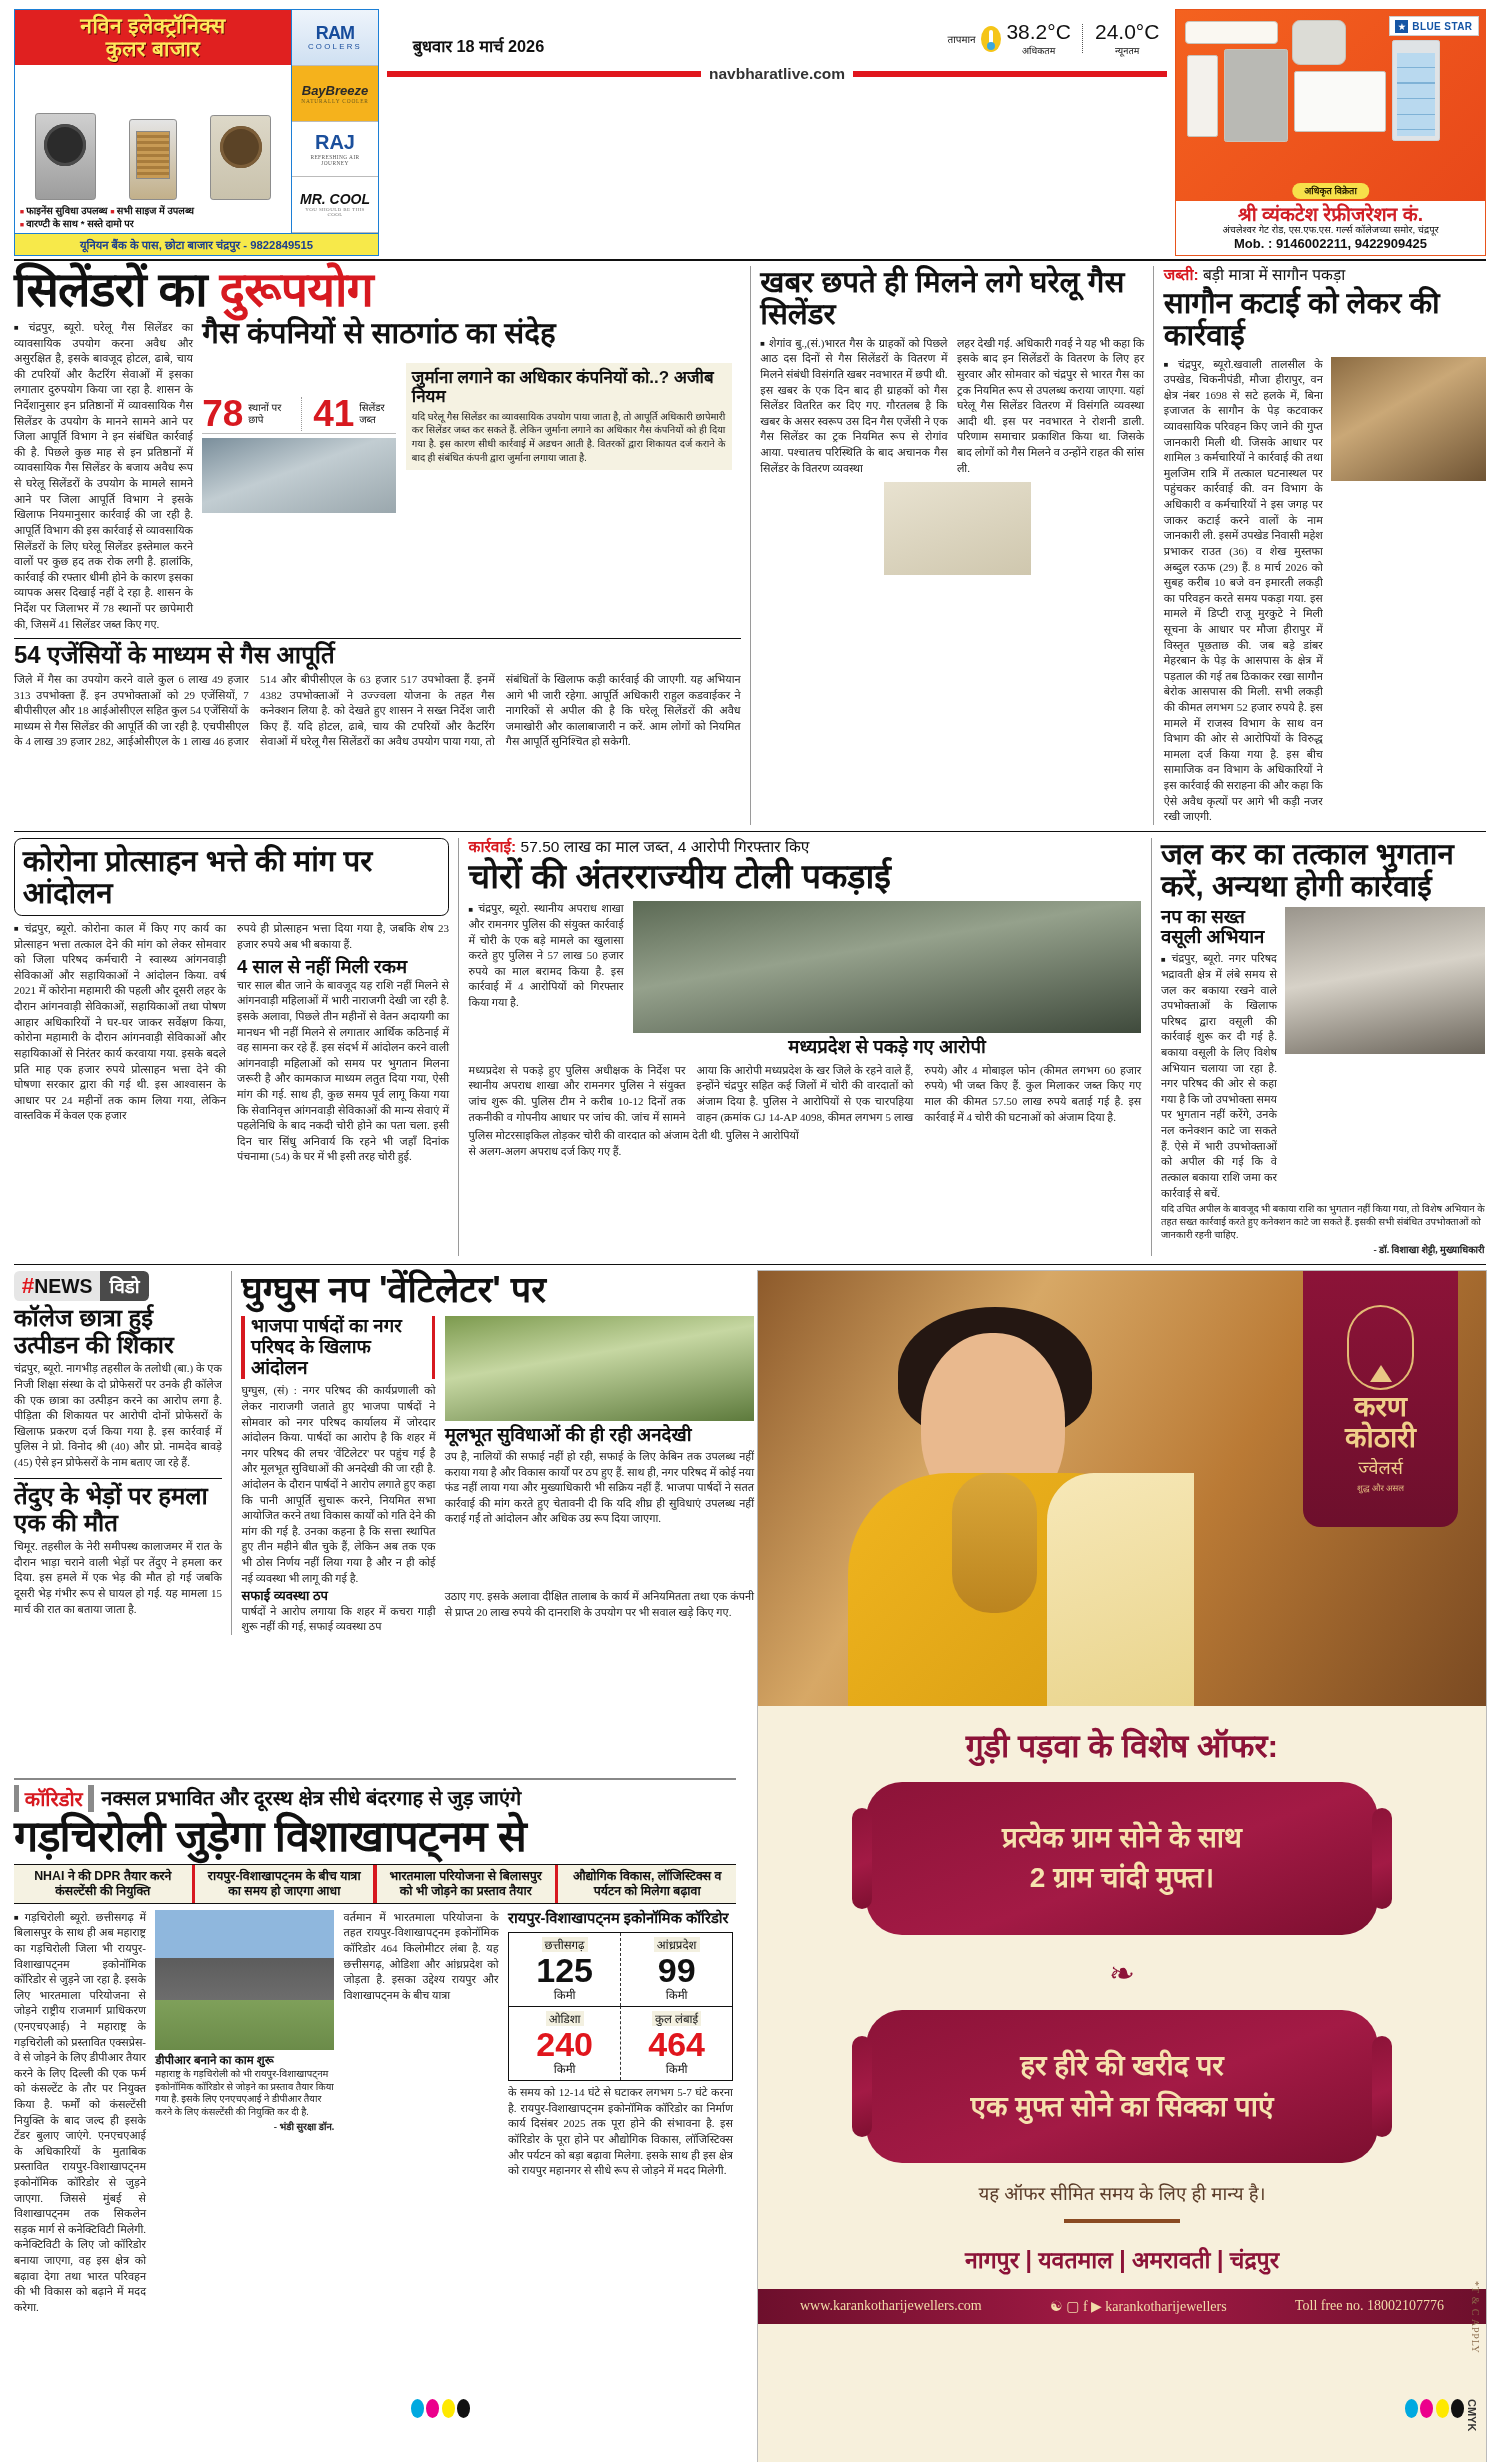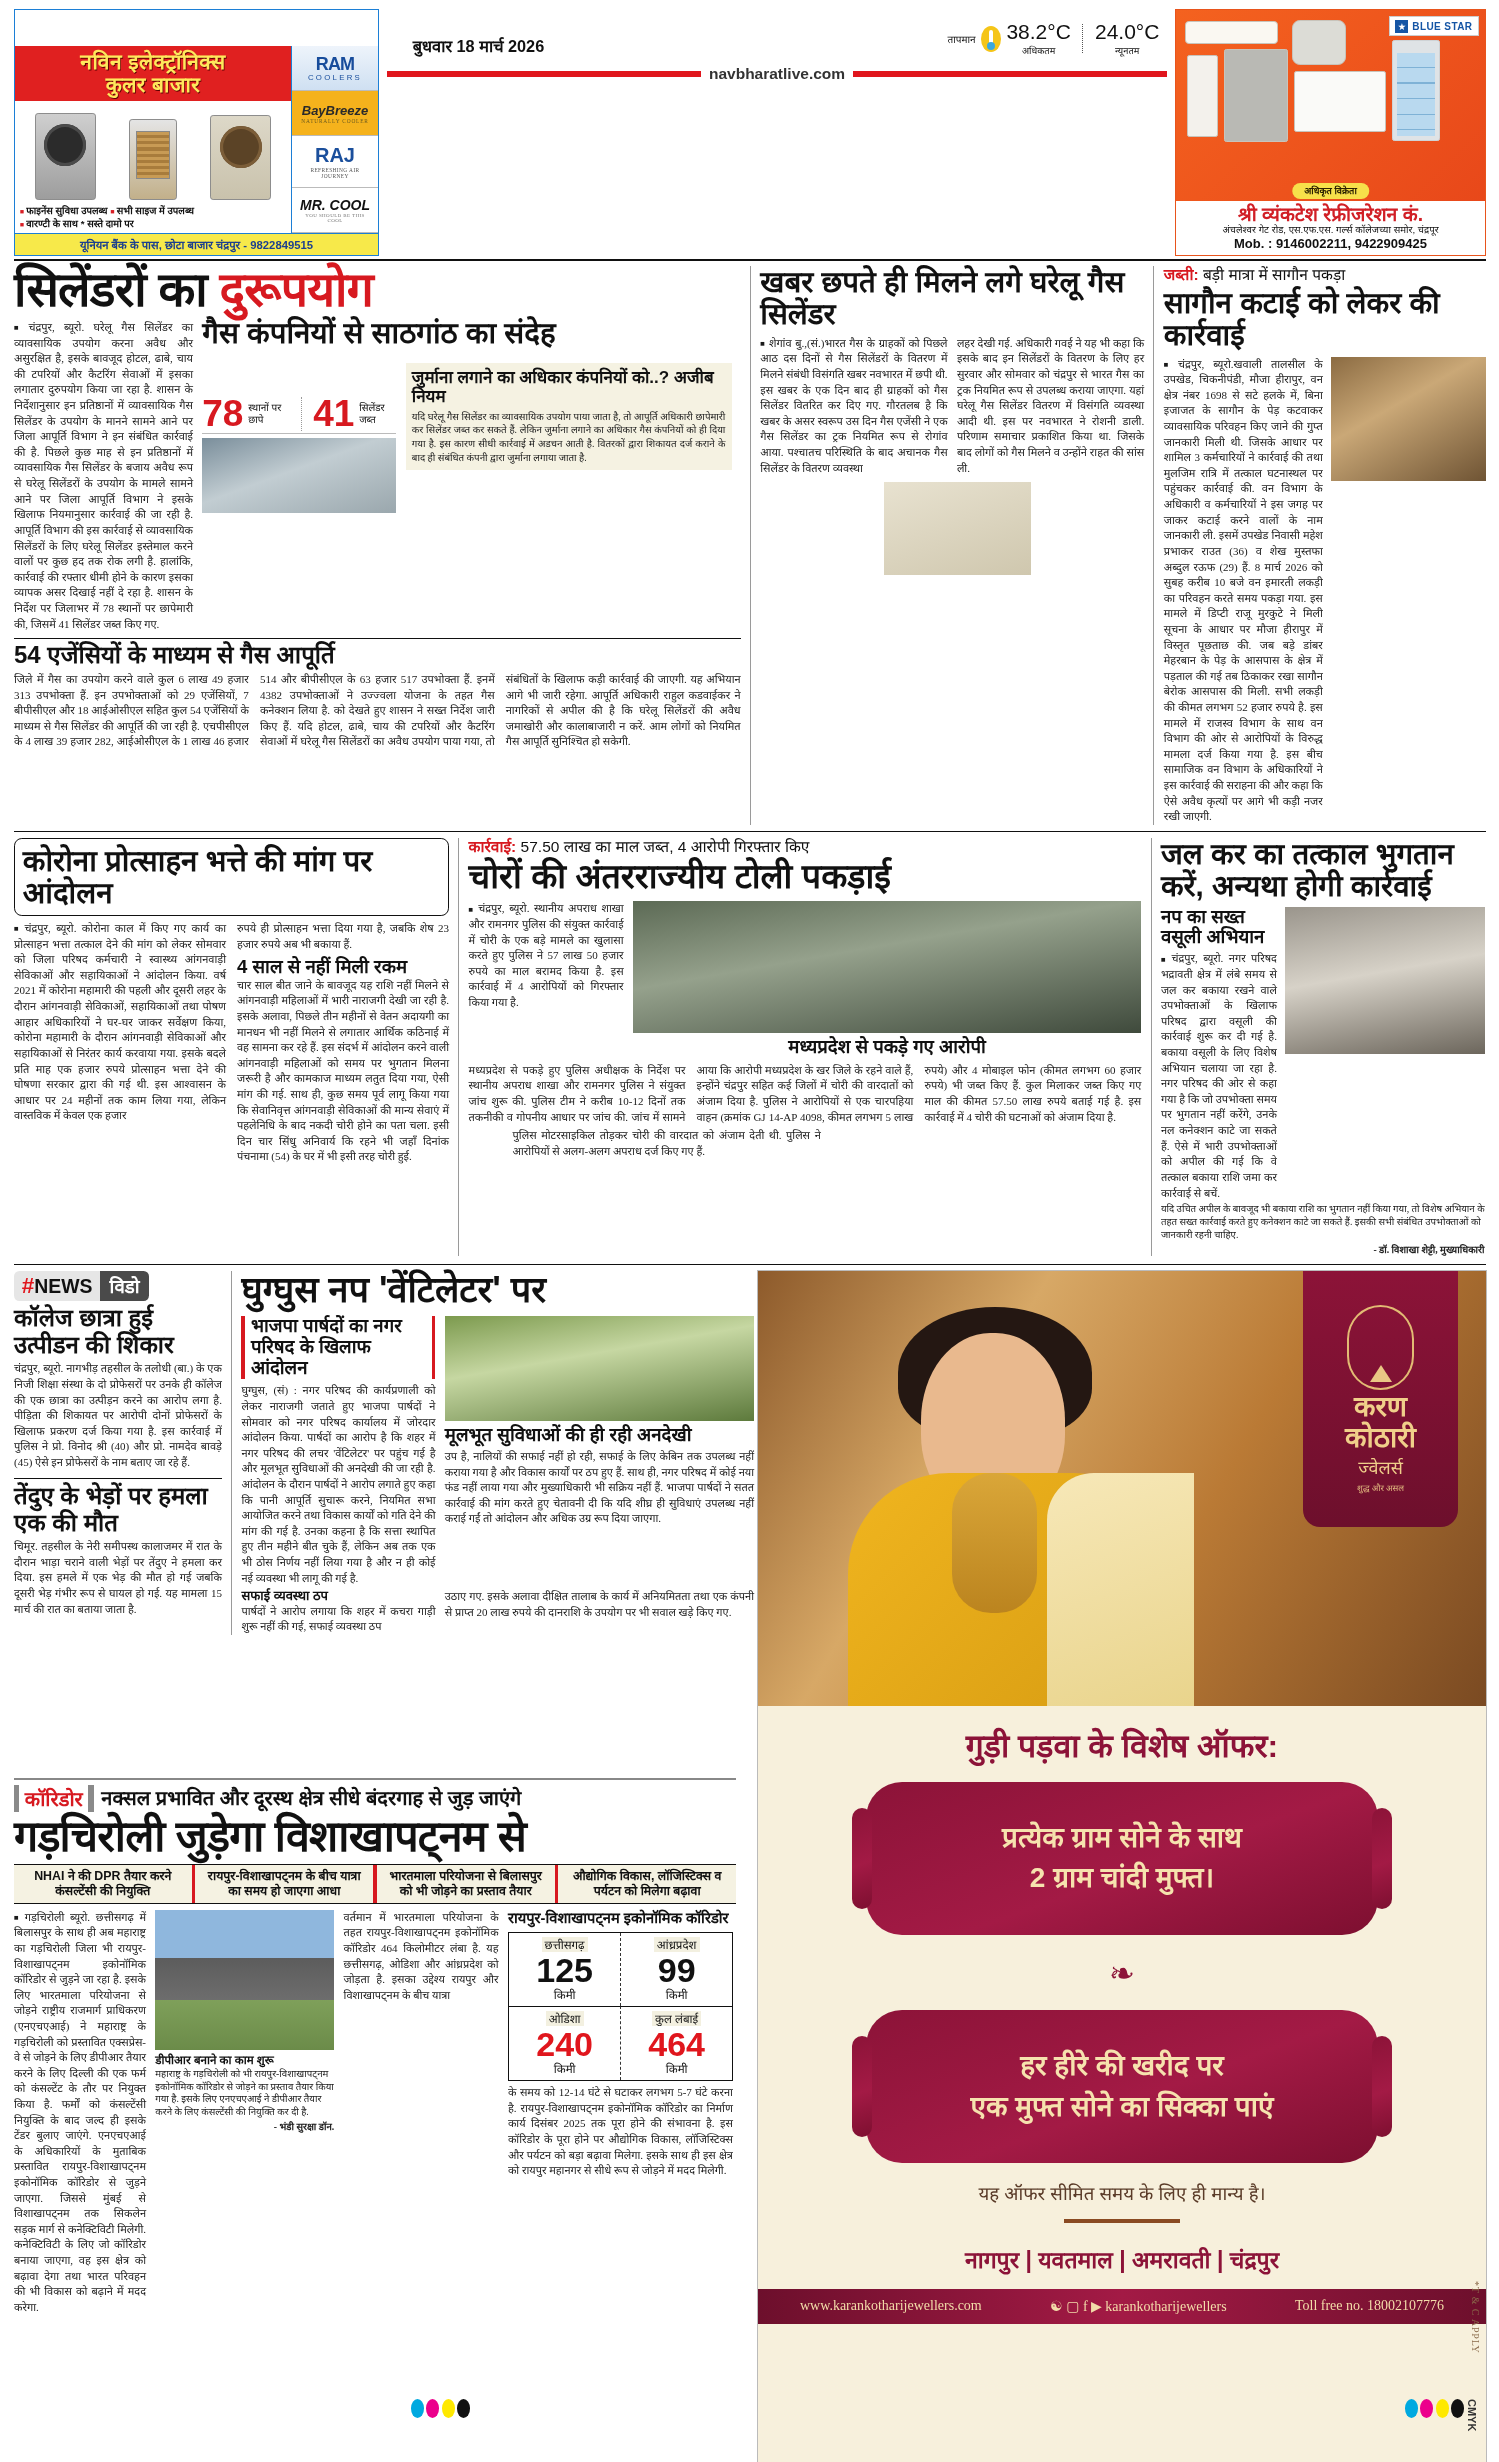--- a/index.html
+++ b/index.html
@@ -15,21 +15,21 @@
   .red { color: #d71920; }
   .body-txt {
     font-size: 11px; line-height: 1.42; text-align: justify;
     font-family: "Liberation Serif", serif; color:#1a1a1a;
   }
   .sq::before{content:"\25A0"; font-size:7.8px; margin-right:3.1px; vertical-align:0.8px;}
 
   
   .masthead { display: flex; align-items: stretch; height: 256px; padding: 9.3px 14px 0 14px; gap: 7.8px;}
   .ad-left { width: 365px; border: 1.6px solid #1c7fd6; background:#fff; display:flex; flex-direction:column; }
-  .adl-top { display:flex; flex:1;margin-top:36px; }
+  .adl-top { display:flex; flex:1; }
   .adl-main { flex:1; display:flex; flex-direction:column; }
   .adl-title { background:#e02020; color:#ffe85c; text-align:center;
      font-family:"Liberation Sans",sans-serif; font-weight:bold; font-size:21px; line-height:1.08; padding:4.7px 1.6px;
      text-shadow: 0.8px 0.8px 0 #5a0000; letter-spacing:0.4px;}
   .adl-prods { flex:1; display:flex; justify-content:space-around; align-items:flex-end; padding:4.7px 3.1px 1.6px; background:#fff;}
   .cooler { width:61px; background:linear-gradient(#d8d8d8,#bdbdbd); border:0.8px solid #8d8d8d; border-radius:3.1px; position:relative;}
   .cooler.c1{height:87px; background:linear-gradient(#cfcfcf,#9d9d9d);}
   .cooler.c2{height:81px; width:48px; background:linear-gradient(#e4e4e4,#c2b08a);}
   .cooler.c3{height:85px; background:linear-gradient(#ddd8c8,#c9c2ac);}
   .fan { position:absolute; top:9.3px; left:50%; transform:translateX(-50%);
@@ -388,21 +388,21 @@
       </div>
       <div class="hl-lg" style="font-size:34px;margin-top:1.6px;">चोरों की अंतरराज्यीय टोली पकड़ाई</div>
       <div style="display:flex;gap:9.3px;margin-top:6.2px;">
         <p class="body-txt sq" style="width:155px;">चंद्रपुर, ब्यूरो. स्थानीय अपराध शाखा और रामनगर पुलिस की संयुक्त कार्रवाई में चोरी के एक बड़े मामले का खुलासा करते हुए पुलिस ने 57 लाख 50 हजार रुपये का माल बरामद किया है. इस कार्रवाई में 4 आरोपियों को गिरफ्तार किया गया है.</p>
         <div style="flex:1;">
           <div class="photo p-police" style="height:132px;"></div>
           <div class="hl-sm" style="text-align:center;margin-top:3.9px;">मध्यप्रदेश से पकड़े गए आरोपी</div>
         </div>
       </div>
       <p class="body-txt threecol" style="margin-top:4.7px;">मध्यप्रदेश से पकड़े हुए पुलिस अधीक्षक के निर्देश पर स्थानीय अपराध शाखा और रामनगर पुलिस ने संयुक्त जांच शुरू की. पुलिस टीम ने करीब 10-12 दिनों तक तकनीकी व गोपनीय आधार पर जांच की. जांच में सामने आया कि आरोपी मध्यप्रदेश के खर जिले के रहने वाले हैं, इन्होंने चंद्रपुर सहित कई जिलों में चोरी की वारदातों को अंजाम दिया है. पुलिस ने आरोपियों से एक चारपहिया वाहन (क्रमांक GJ 14-AP 4098, कीमत लगभग 5 लाख रुपये) और 4 मोबाइल फोन (कीमत लगभग 60 हजार रुपये) भी जब्त किए हैं. कुल मिलाकर जब्त किए गए माल की कीमत 57.50 लाख रुपये बताई गई है. इस कार्रवाई में 4 चोरी की घटनाओं को अंजाम दिया है.</p>
-      <p class="body-txt twocol" style="margin-top:3.1px;margin-left:44px;">पुलिस मोटरसाइकिल तोड़कर चोरी की वारदात को अंजाम देती थी. पुलिस ने आरोपियों से अलग-अलग अपराध दर्ज किए गए हैं.</p>
+      <p class="body-txt twocol" style="margin-top:3.1px;">पुलिस मोटरसाइकिल तोड़कर चोरी की वारदात को अंजाम देती थी. पुलिस ने आरोपियों से अलग-अलग अपराध दर्ज किए गए हैं.</p>
     </div>
 
     <div style="width:334px;padding-left:9.3px;" class="colsep">
       <div class="hl-lg">जल कर का तत्काल भुगतान करें, अन्यथा होगी कार्रवाई</div>
       <div style="display:flex;gap:7.8px;margin-top:4.7px;">
         <div style="width:116px;">
           <div class="hl-sm">नप का सख्त वसूली अभियान</div>
           <p class="body-txt sq" style="margin-top:3.1px;">चंद्रपुर, ब्यूरो. नगर परिषद भद्रावती क्षेत्र में लंबे समय से जल कर बकाया रखने वाले उपभोक्ताओं के खिलाफ परिषद द्वारा वसूली की कार्रवाई शुरू कर दी गई है. बकाया वसूली के लिए विशेष अभियान चलाया जा रहा है. नगर परिषद की ओर से कहा गया है कि जो उपभोक्ता समय पर भुगतान नहीं करेंगे, उनके नल कनेक्शन काटे जा सकते हैं. ऐसे में भारी उपभोक्ताओं को अपील की गई कि वे तत्काल बकाया राशि जमा कर कार्रवाई से बचें.</p>
         </div>
         <div style="flex:1;">

